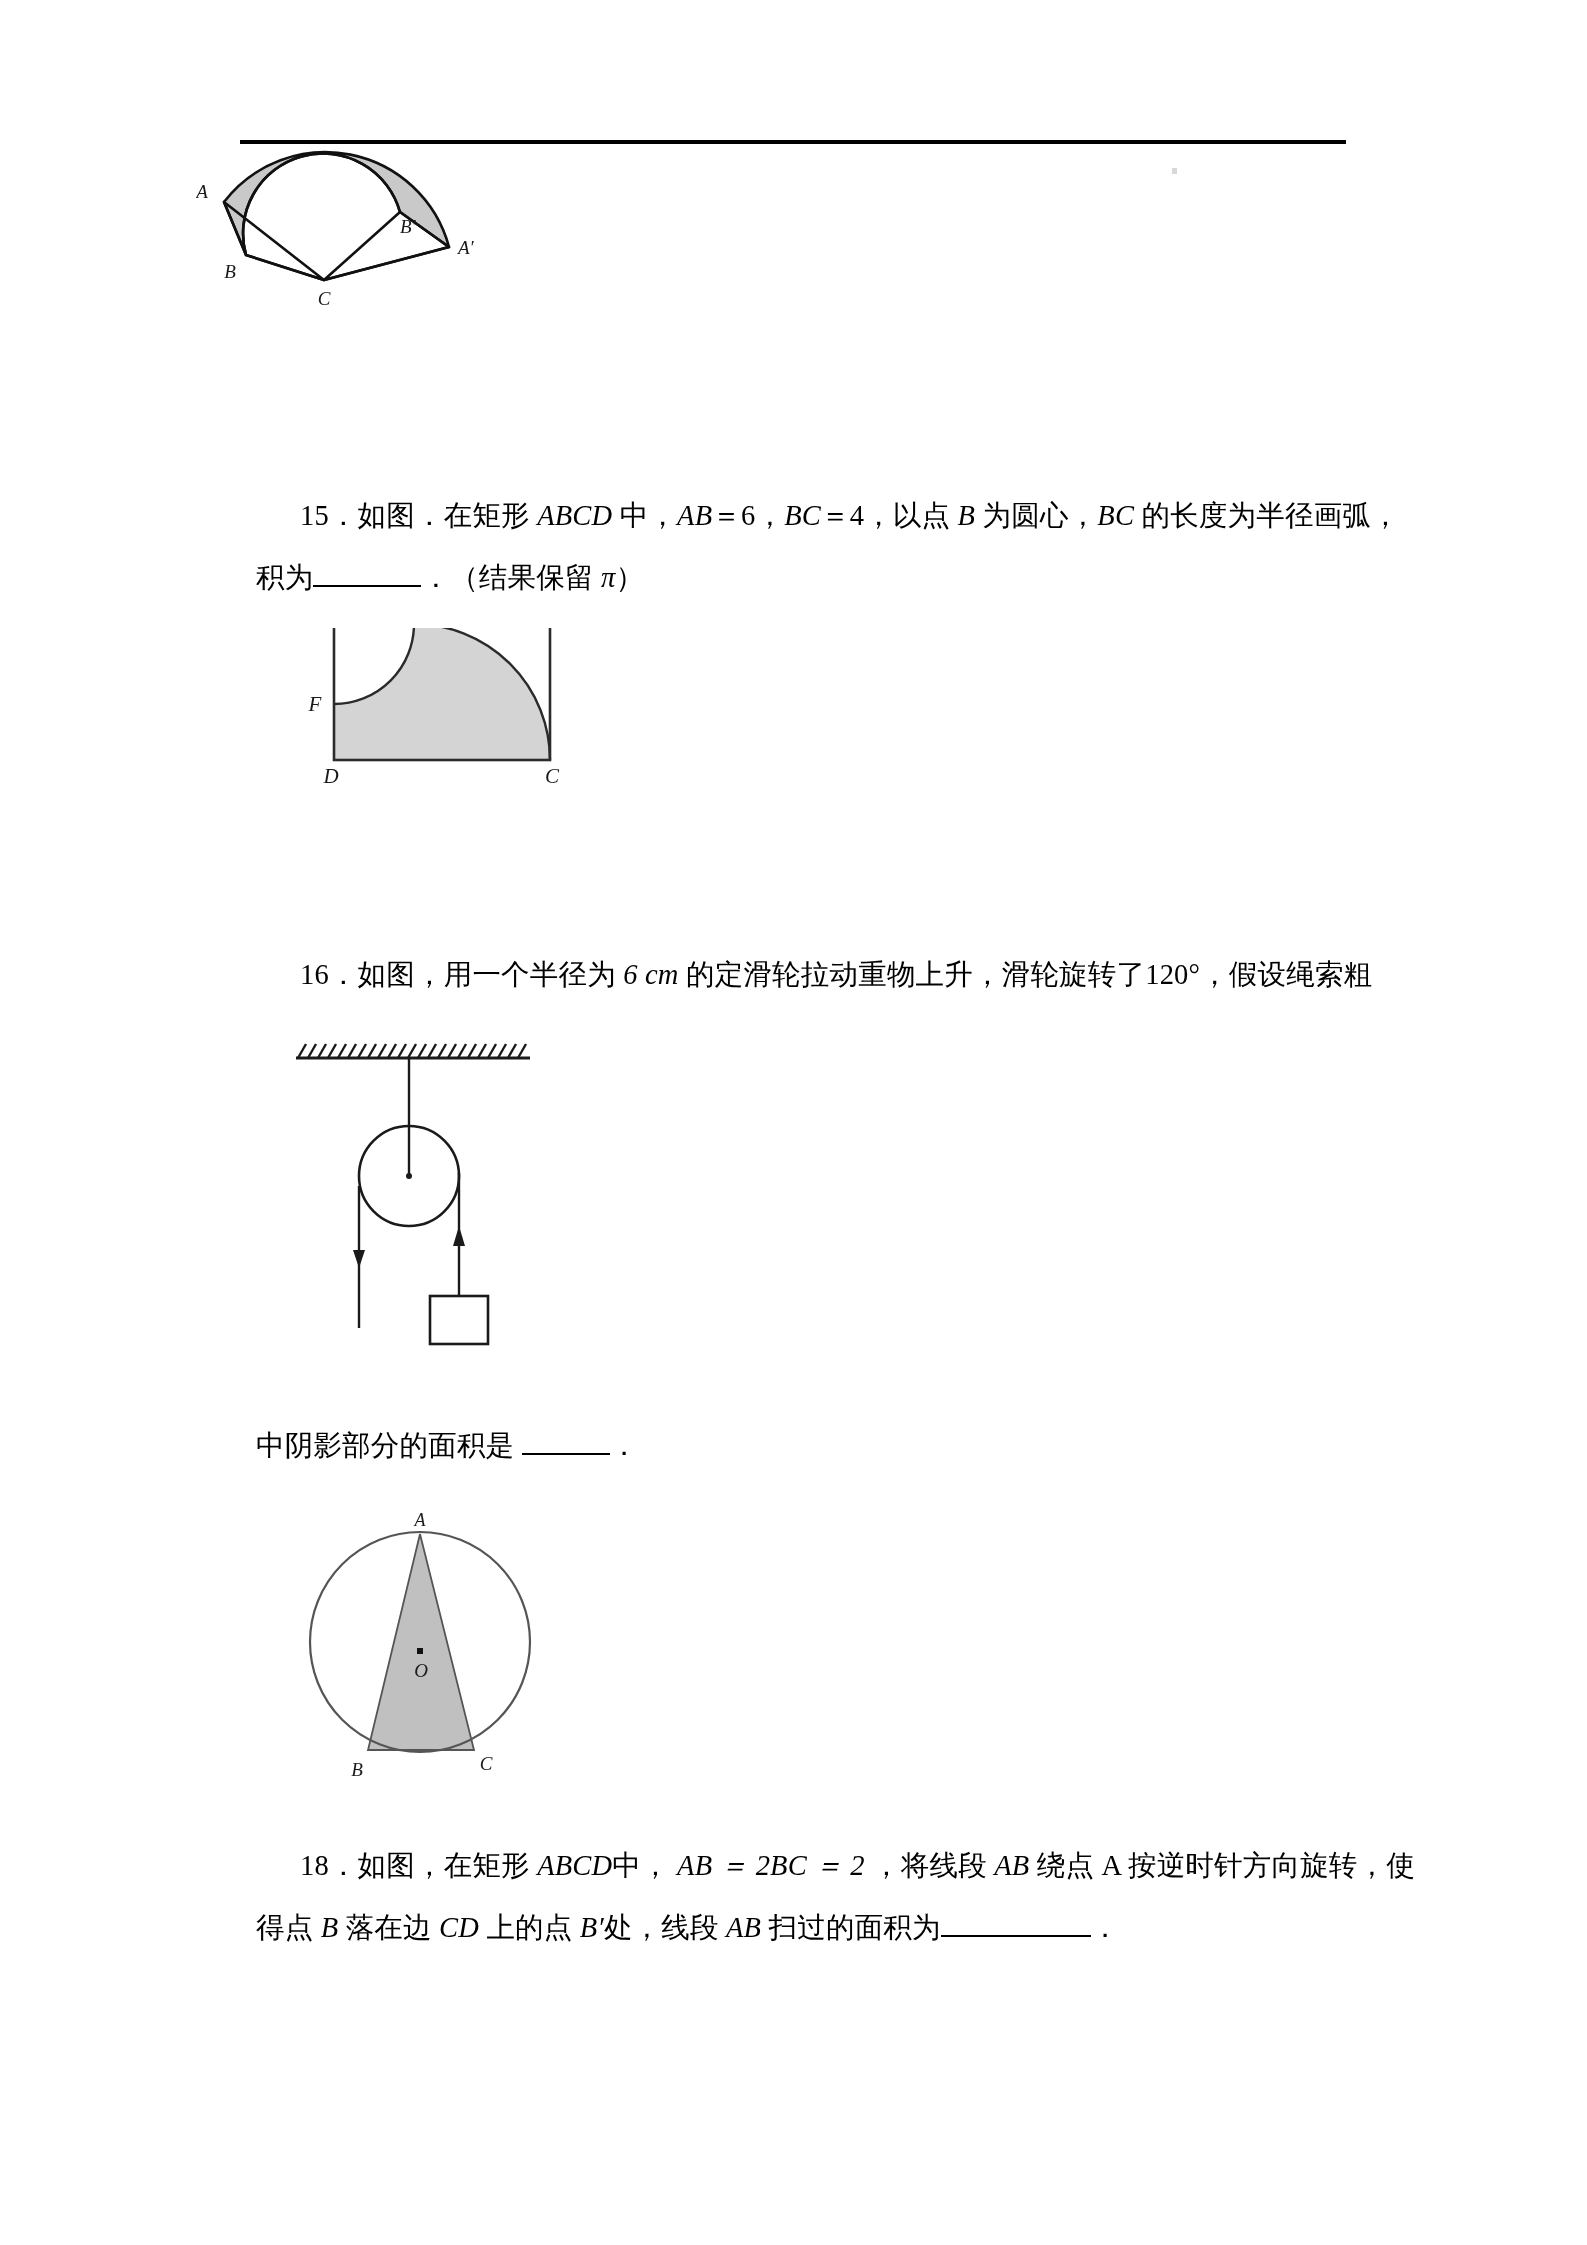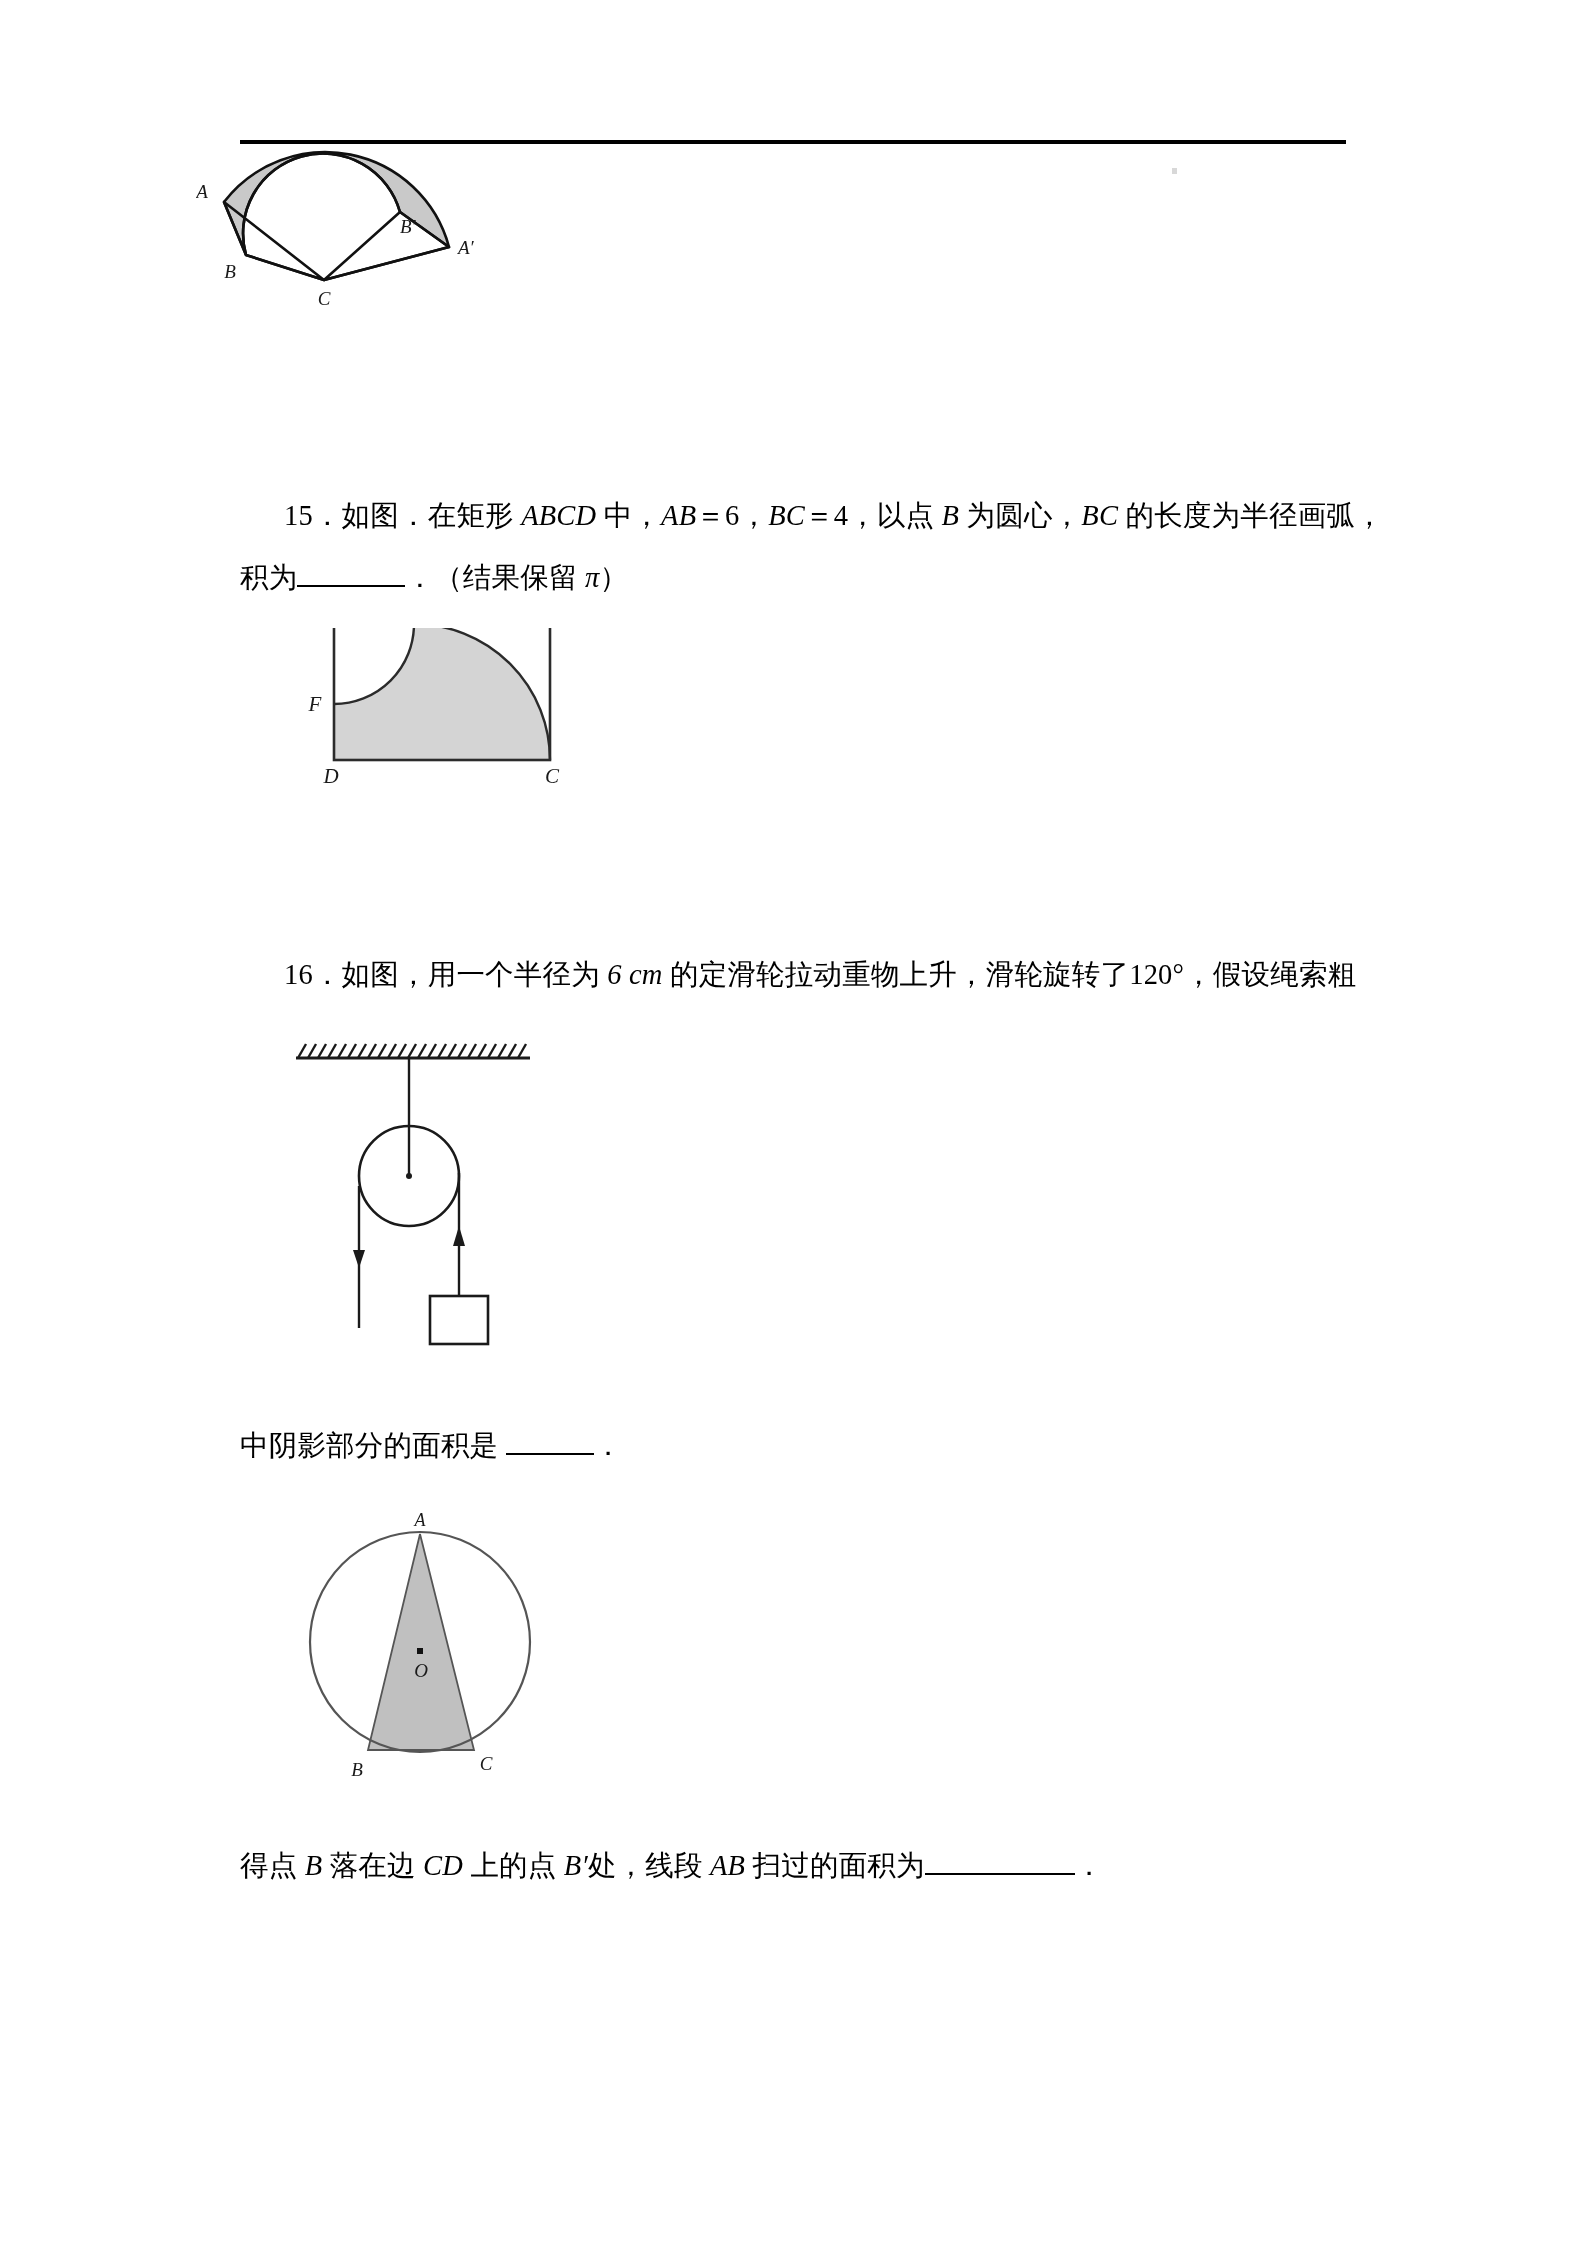--- a/index.html
+++ b/index.html
@@ -45,20 +45,21 @@
     left: 240px;
     width: 1110px;
     font-size: 28.5px;
     line-height: 62px;
     text-align: justify;
     letter-spacing: 0.2px;
   }
   .qblock .line {
     display: block;
     white-space: nowrap;
+    margin-left: 16px;
   }
   .qblock .indent {
     padding-left: 44px;
   }
   .it {
     font-style: italic;
   }
   .blank-u {
     display: inline-block;
     border-bottom: 2px solid #000;
@@ -218,16 +219,17 @@
       <rect x="135" y="136" width="6" height="6" fill="#111111"></rect>
 
       <text class="lbl" x="138" y="14" font-size="18" text-anchor="middle" fill="#4a4a4a">A</text>
       <text class="lbl" x="139" y="165" font-size="19" text-anchor="middle" fill="#3a3a3a">O</text>
       <text class="lbl" x="75" y="264" font-size="19" text-anchor="middle" fill="#3a3a3a">B</text>
       <text class="lbl" x="204" y="258" font-size="19" text-anchor="middle" fill="#3a3a3a">C</text>
     </svg>
   </div>
 
   <div class="qblock" style="top:1835px;">
+    <span class="line indent">18．如图，在矩形&nbsp;<span class="it">ABCD</span>中，&nbsp;<span class="it">AB ＝ 2BC ＝ 2</span>&nbsp;，将线段&nbsp;<span class="it">AB</span>&nbsp;绕点 A 按逆时针方向旋转，使</span>
     <span class="line">得点&nbsp;<span class="it">B</span>&nbsp;落在边&nbsp;<span class="it">CD</span>&nbsp;上的点&nbsp;<span class="it">B′</span>处，线段&nbsp;<span class="it">AB</span>&nbsp;扫过的面积为<span class="blank-u b-lg"></span>．</span>
   </div>
 
 </div>
 
 </body></html>

